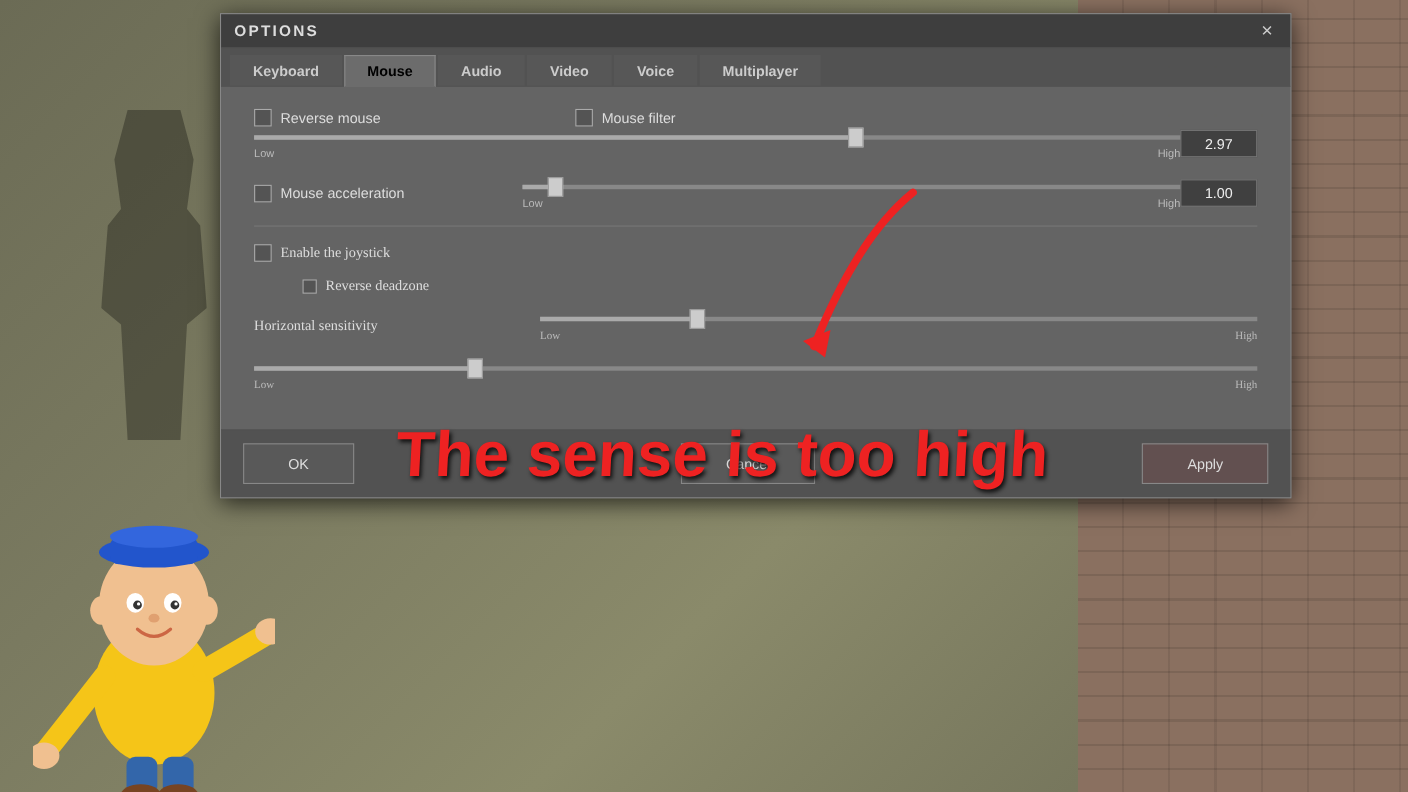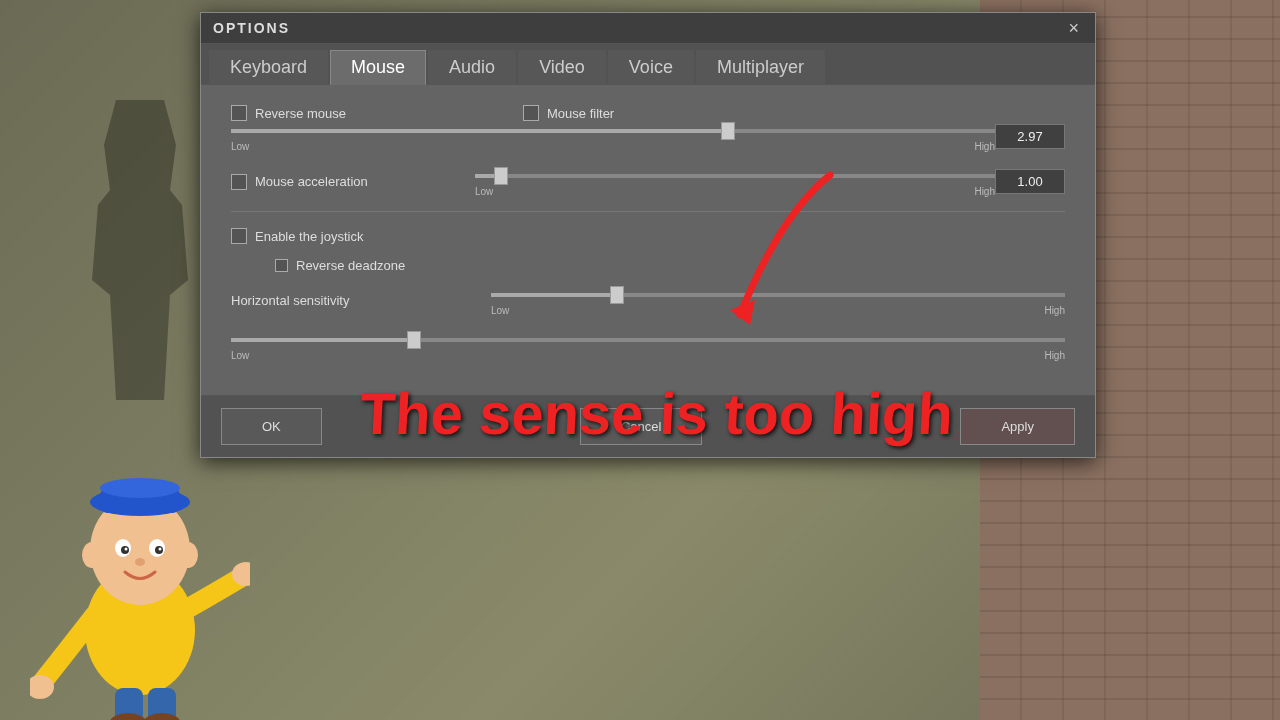--- a/index.html
+++ b/index.html
@@ -66,21 +66,21 @@
       height: 300px;
       background: rgba(0,0,0,0.3);
       clip-path: polygon(30% 0%, 70% 0%, 80% 15%, 75% 30%, 85% 35%, 90% 60%, 75% 65%, 70% 100%, 30% 100%, 25% 65%, 10% 60%, 15% 35%, 25% 30%, 20% 15%);
     }
 
     
     .dialog {
       position: absolute;
       top: 12px;
       left: 200px;
-      width: 896px;
+      width: 974px;
       background: rgba(100, 100, 100, 0.92);
       border: 1px solid #888;
       box-shadow: 0 4px 20px rgba(0,0,0,0.7);
     }
 
     .dialog-titlebar {
       display: flex;
       align-items: center;
       justify-content: space-between;
       background: rgba(60,60,60,0.95);
@@ -111,30 +111,31 @@
       background: rgba(80,80,80,0.9);
       border-bottom: 1px solid #555;
       padding: 0 8px;
       padding-top: 6px;
     }
 
     .tab {
       padding: 6px 20px;
       color: #ccc;
       cursor: pointer;
-      font-size: 18px;
+      font-size: 13px;
       border: 1px solid transparent;
       border-bottom: none;
       margin-right: 2px;
       background: rgba(90,90,90,0.7);
+      font-weight: bold;
     }
 
     .tab.active {
       background: rgba(110,110,110,0.95);
-      color: #ffffff;
+      color: #000000;
       border-color: #888;
       border-bottom: 1px solid rgba(110,110,110,0.95);
       margin-bottom: -1px;
     }
 
     
     .dialog-content {
       padding: 20px 30px;
       background: rgba(100,100,100,0.85);
     }
@@ -237,20 +238,21 @@
     
     .divider {
       border: none;
       border-top: 1px solid #777;
       margin: 10px 0 16px 0;
     }
 
     
     .joystick-section {
       margin-top: 4px;
+      font-family: Liberation Serif, serif;
     }
 
     .sub-option {
       margin-left: 44px;
       margin-bottom: 12px;
     }
 
     
     .dialog-footer {
       display: flex;

